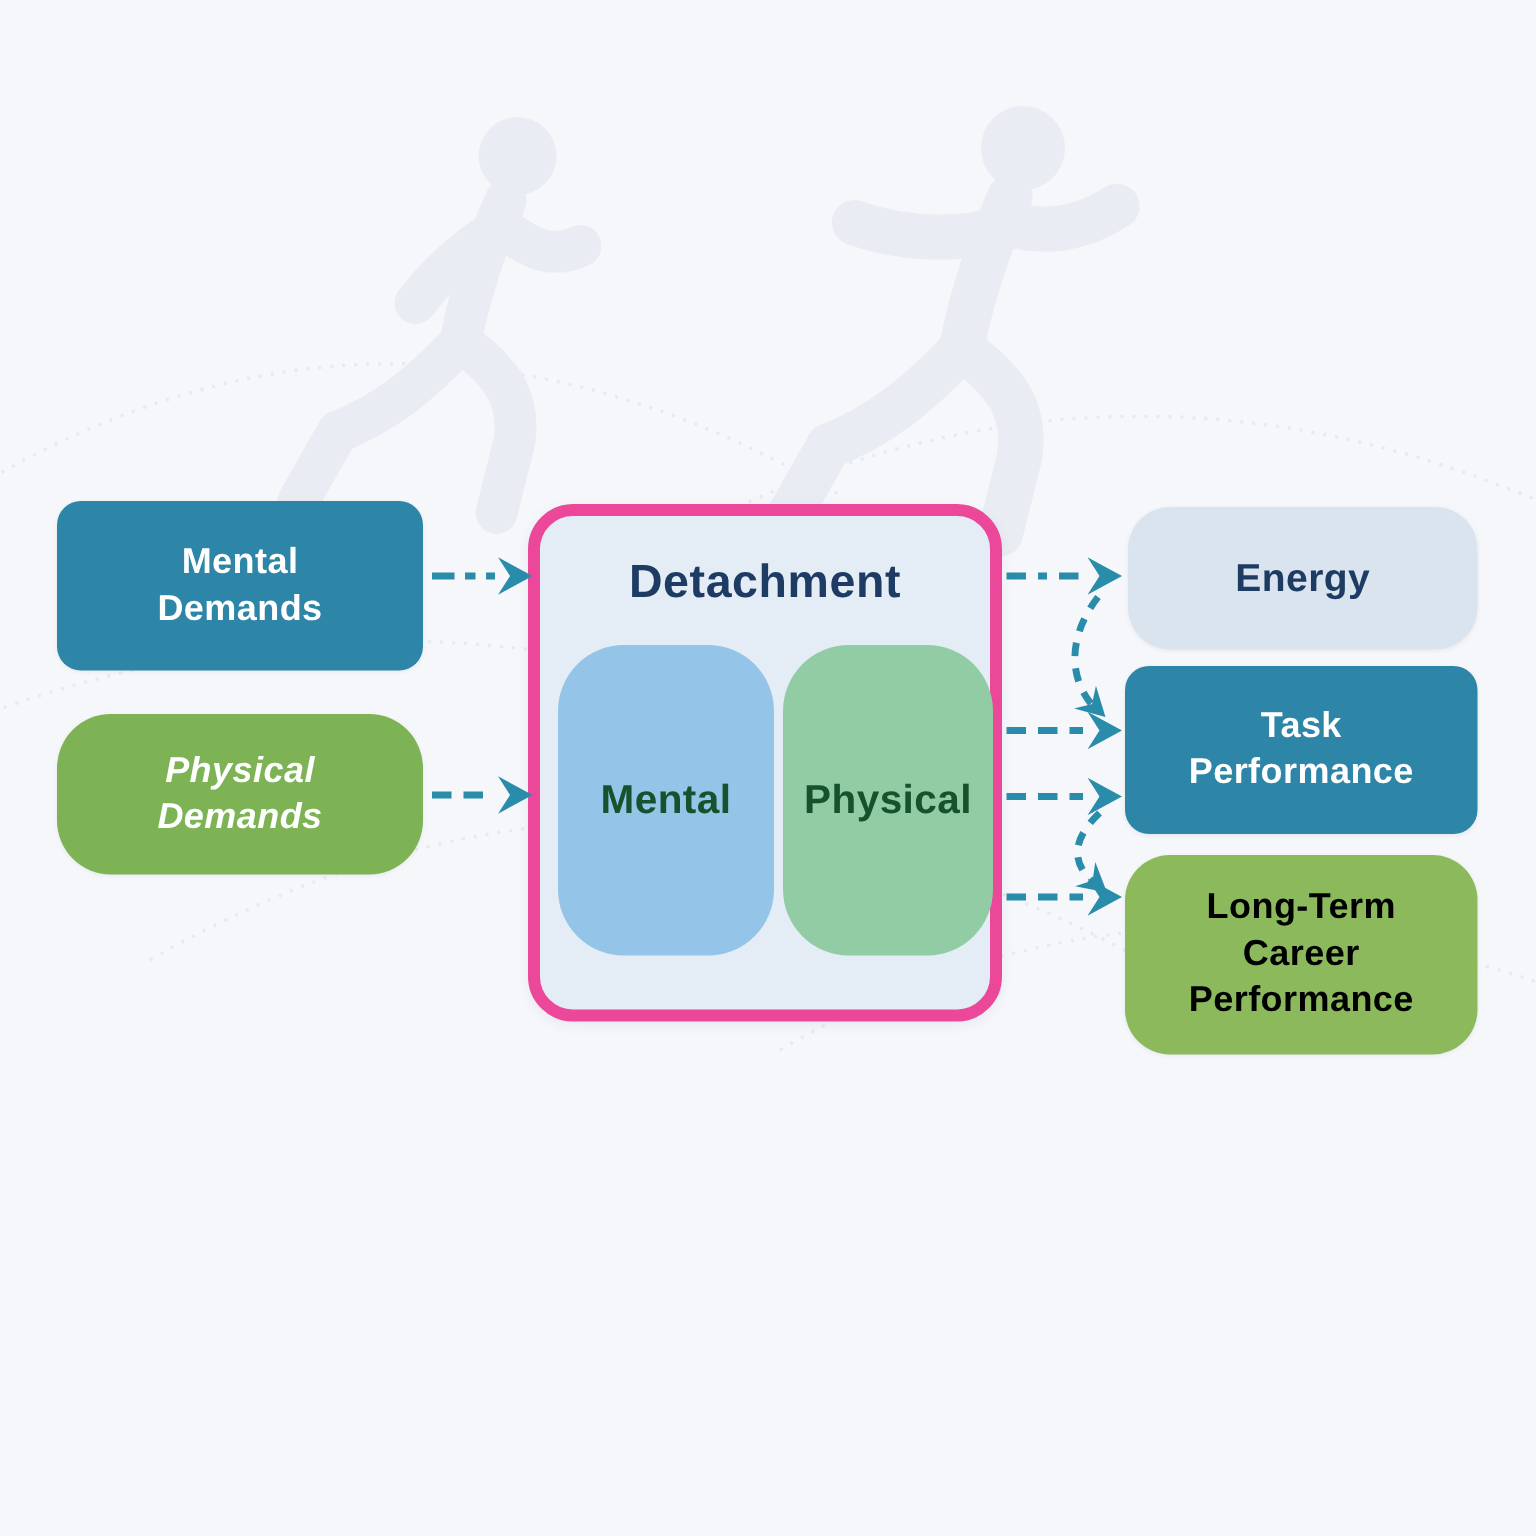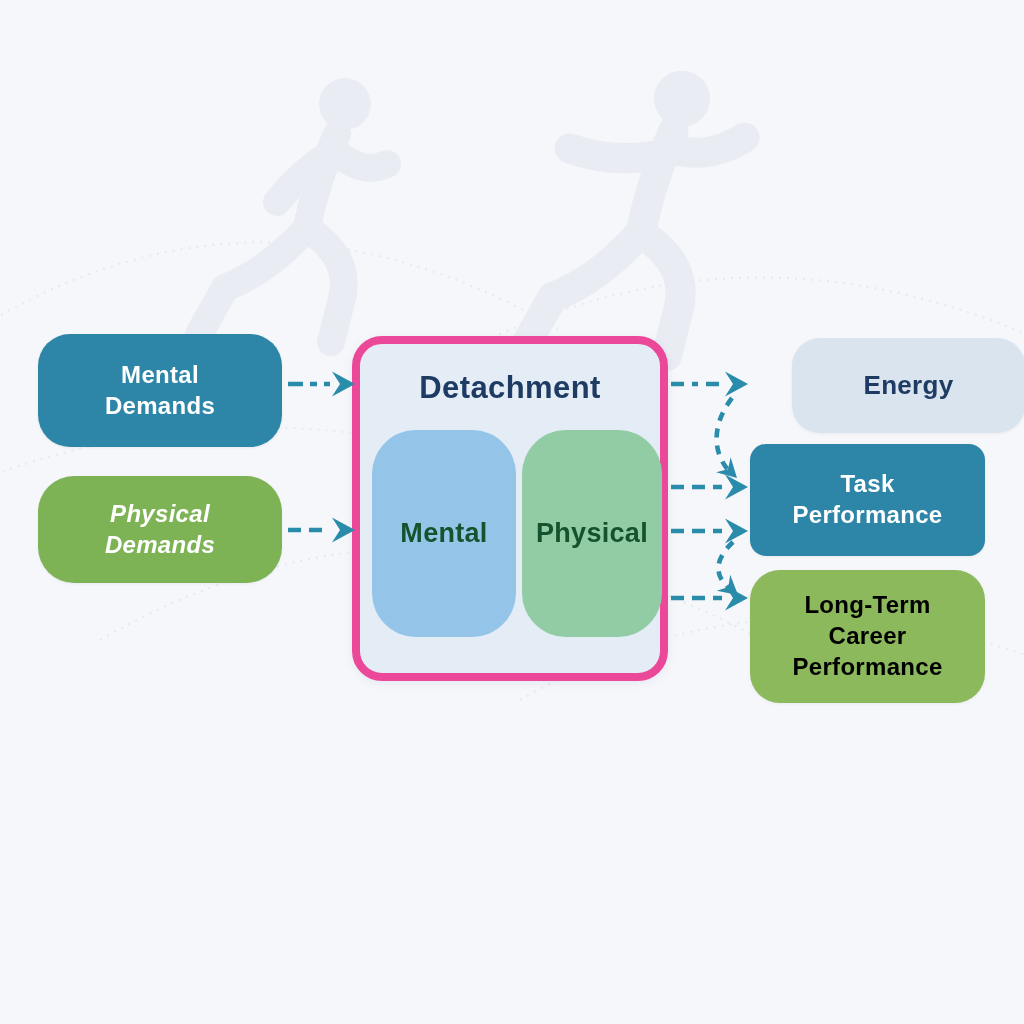--- a/index.html
+++ b/index.html
@@ -11,23 +11,23 @@
   svg.layer{position:absolute;left:0;top:0;width:1024px;height:1024px;pointer-events:none;}
   .box{
     position:absolute;display:flex;align-items:center;justify-content:center;
     text-align:center;font-weight:700;letter-spacing:.3px;line-height:1.28;
     box-shadow:0 1px 3px rgba(30,60,90,.07);
   }
   .box span{display:block;}
   .teal{background:#2d86a8;color:#ffffff;}
   .green-l{background:#7db354;color:#ffffff;font-style:italic;}
   .green-r{background:#8bb95c;color:#000000;}
-  .lightblue{background:#d9e4ef;color:#1e3c63;margin-left:40px;}
+  .lightblue{background:#d9e4ef;color:#1e3c63;}
 
-  .b-mental-demands{left:38px;top:334px;width:244px;height:113px;border-radius:32px;font-size:24px;}
+  .b-mental-demands{left:38px;top:334px;width:244px;height:113px;border-radius:16px;font-size:24px;}
   .b-mental-demands span{width:150px;}
   .b-physical-demands{left:38px;top:476px;width:244px;height:107px;border-radius:36px;font-size:24px;}
   .b-physical-demands span{width:150px;}
 
   .panel{
     position:absolute;left:352px;top:336px;width:316px;height:345px;
     border-radius:30px;background:#e4edf6;border:8px solid #ec4899;
     box-shadow:0 2px 8px rgba(120,150,185,.14);box-sizing:border-box;
   }
   .panel-title{

